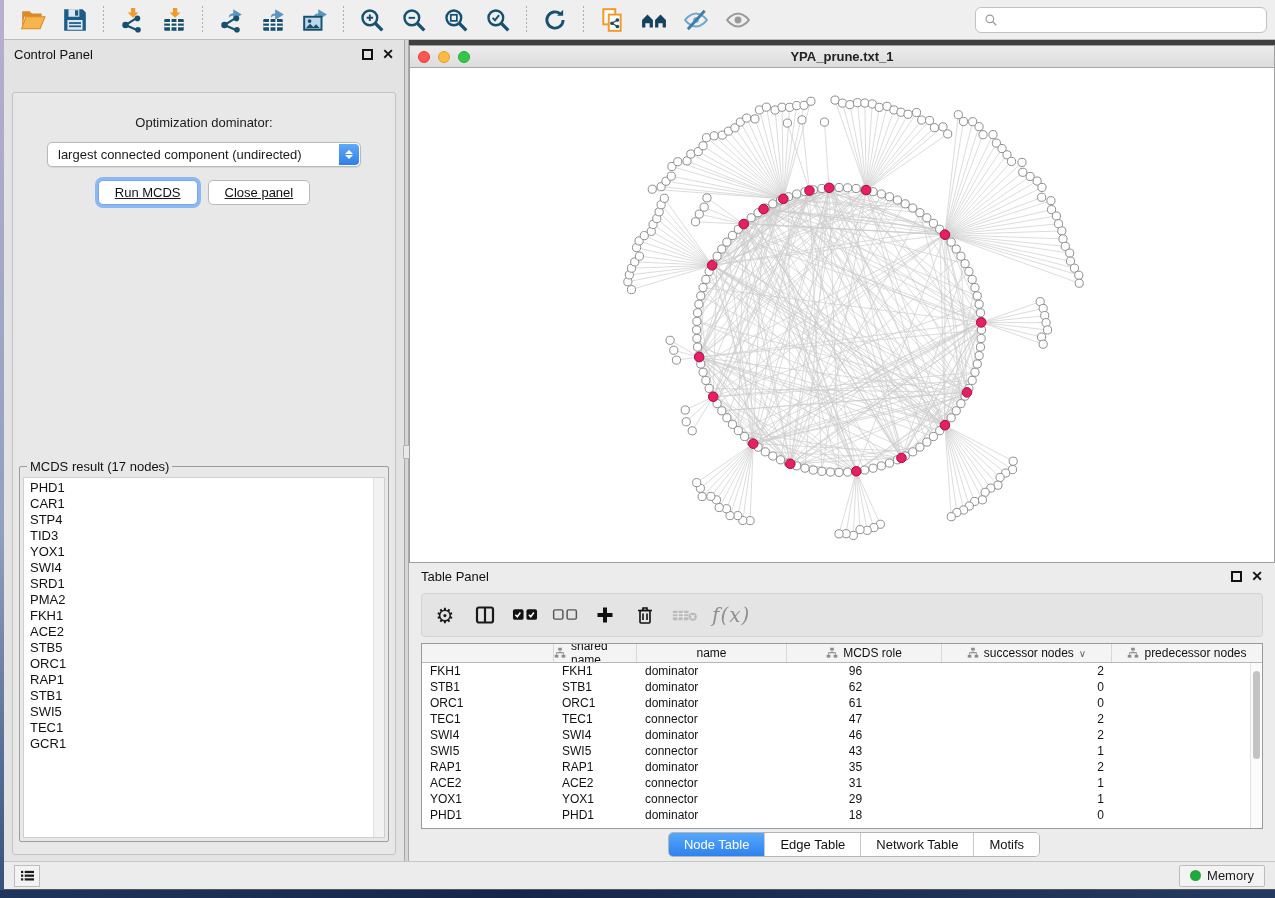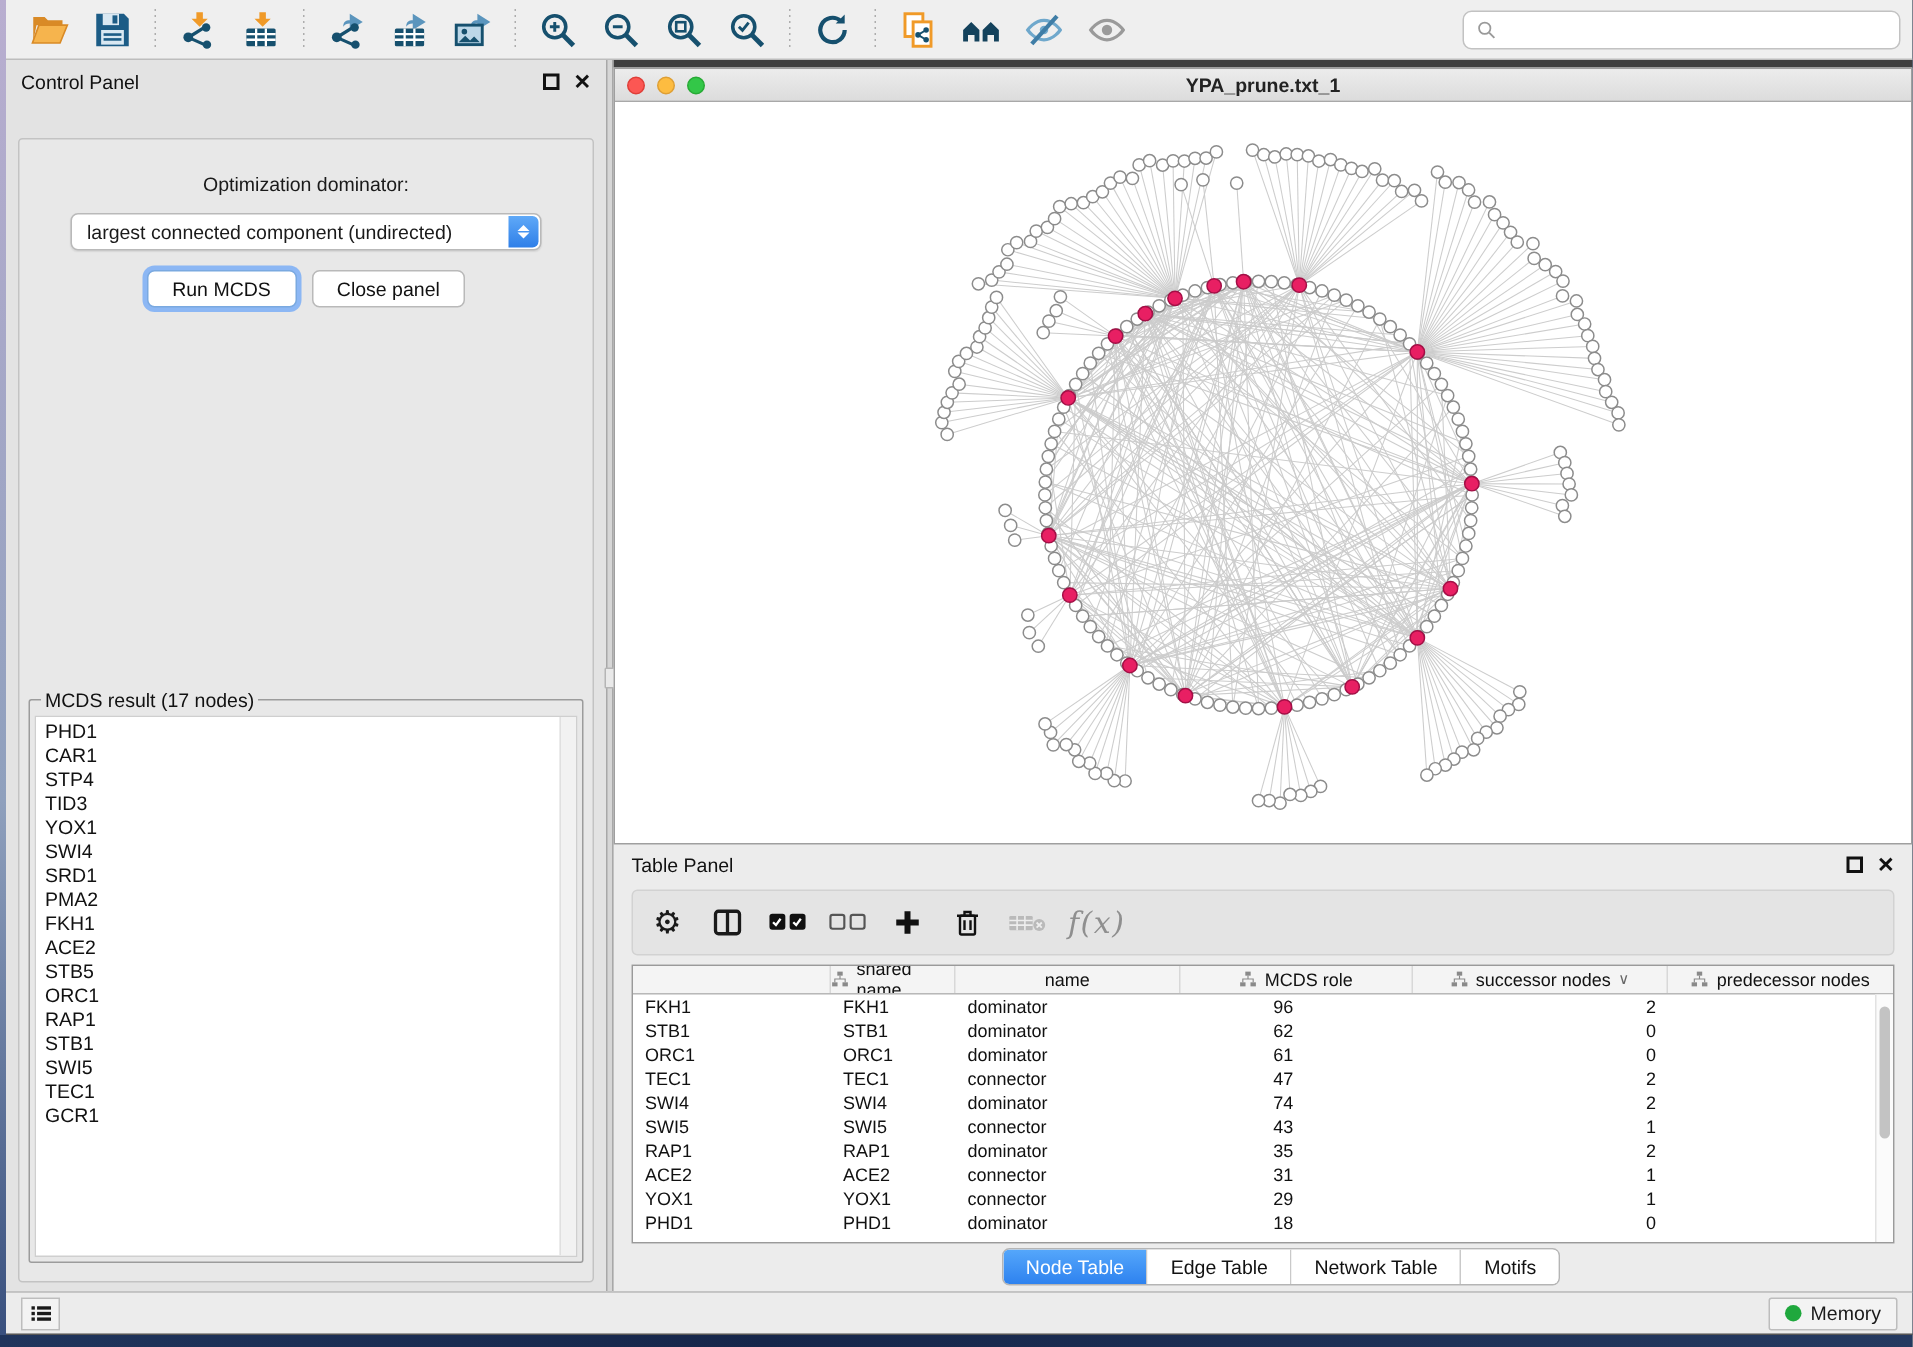--- a/index.html
+++ b/index.html
@@ -41,21 +41,21 @@
   .crit-label { text-align:center; margin-top:22px; font-size:13px; }
   .selectbox { margin:12px auto 0; width:314px; height:25px; background:#fff; border:1px solid #b9b9b9;
     border-radius:5px; display:flex; align-items:center; padding-left:10px; position:relative; cursor:pointer;
     box-shadow:0 1px 1px rgba(0,0,0,.08); }
   .selectbox .sel-text { font-size:13px; }
   .spin { position:absolute; right:1px; top:1px; bottom:1px; width:20px; border-radius:0 4px 4px 0;
     background:linear-gradient(#5fa9f8,#2f7fe8); display:flex; flex-direction:column; align-items:center; justify-content:center; gap:1px; }
   .spin i { width:0; height:0; border-left:4px solid transparent; border-right:4px solid transparent; display:block; }
   .spin .up { border-bottom:4px solid #fff; }
   .spin .dn { border-top:4px solid #fff; }
-  .btn-row { display:flex; justify-content:center; gap:10px; margin-top:13px; }
+  .btn-row { display:flex; justify-content:center; gap:10px; margin-top:13px;text-decoration:underline; }
   .pbtn { height:25px; padding:0 16px; background:#fff; border:1px solid #b9b9b9; border-radius:5px;
     font:13px "Liberation Sans",sans-serif; color:#111; cursor:pointer; }
   .pbtn.focused { box-shadow:0 0 0 3px rgba(90,156,250,.65); border-color:#7aa9e0; }
   .mcds-fieldset { position:absolute; left:6px; right:6px; top:366px; bottom:12px;
     border:1px solid #9c9c9c; border-radius:2px; padding:3px; }
   .mcds-fieldset legend { font-size:13px; padding:0 3px; margin-left:4px; color:#111;margin-top:12px; }
   .mcds-list { position:relative; width:100%; height:100%; background:#fff; border:1px solid #cfcfcf; overflow:hidden; padding:2px 0 0 6px; }
   .mcds-list .item { font-size:13px; line-height:16px; color:#111; }
   .mcds-list .vtrack { position:absolute; top:0; right:0; width:11px; height:100%; background:#f2f2f2; border-left:1px solid #e0e0e0; }
 
@@ -1167,21 +1167,21 @@
               <div class="td">TEC1</div>
               <div class="td">TEC1</div>
               <div class="td">connector</div>
               <div class="td">47</div>
               <div class="td">2</div>
             </div>
             <div class="trow">
               <div class="td">SWI4</div>
               <div class="td">SWI4</div>
               <div class="td">dominator</div>
-              <div class="td">74</div>
+              <div class="td">46</div>
               <div class="td">2</div>
             </div>
             <div class="trow">
               <div class="td">SWI5</div>
               <div class="td">SWI5</div>
               <div class="td">connector</div>
               <div class="td">43</div>
               <div class="td">1</div>
             </div>
             <div class="trow">

